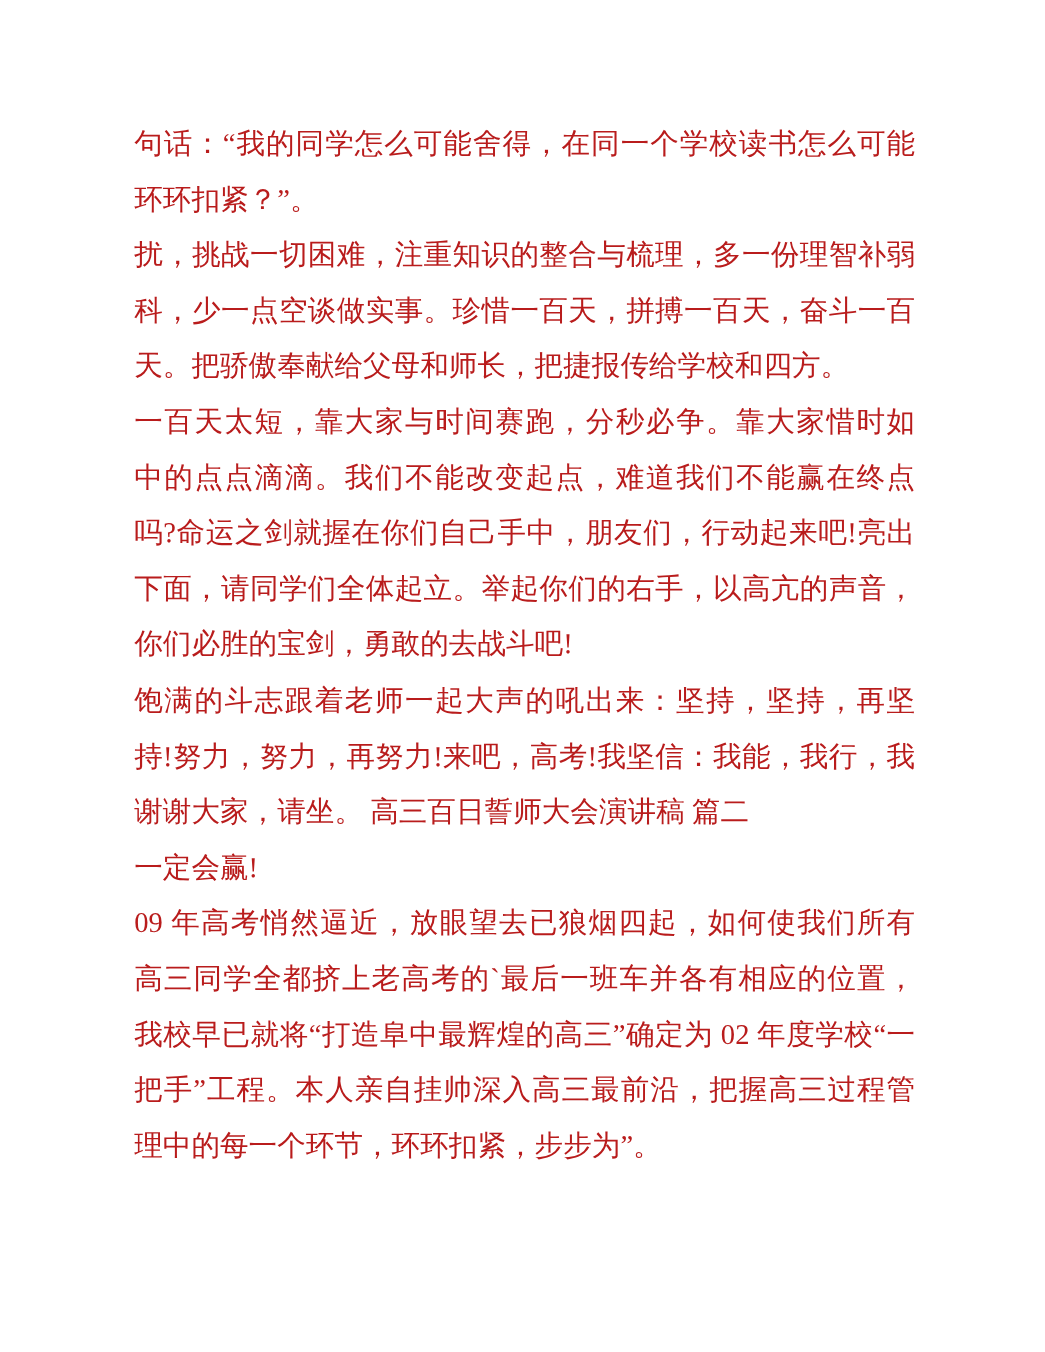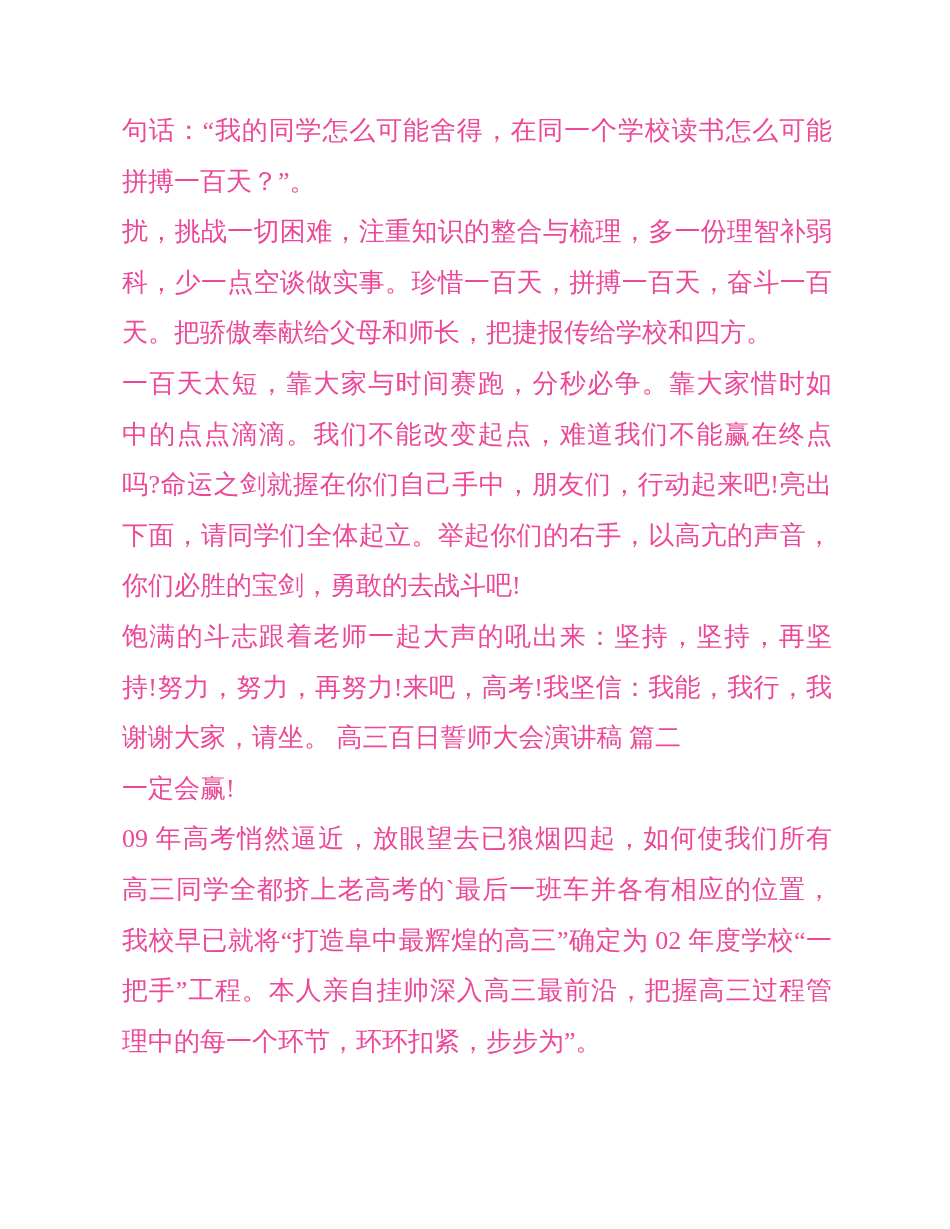--- a/index.html
+++ b/index.html
@@ -17,38 +17,38 @@
   .text-block {
     position: absolute;
     left: 122px;
     top: 106px;
     width: 710px;
   }
   .line {
     font-family: "Liberation Serif", "DejaVu Serif", serif;
     font-size: 26px;
     line-height: 50.6px;
-    color: #ec4899;
+    color: #b91c1c;
     text-align: justify;
     text-align-last: justify;
     word-break: keep-all;
     overflow-wrap: normal;
     white-space: pre-wrap;
   }
   .line.para-end {
     text-align-last: left;
   }
 </style>
 </head>
 <body>
 
 <div class="page">
   <div class="text-block">
       <div class="line">句话：“我的同学怎么可能舍得，在同一个学校读书怎么可能</div>
-      <div class="line para-end">拼搏一百天？”。</div>
+      <div class="line para-end">环环扣紧？”。</div>
       <div class="line">扰，挑战一切困难，注重知识的整合与梳理，多一份理智补弱</div>
       <div class="line">科，少一点空谈做实事。珍惜一百天，拼搏一百天，奋斗一百</div>
       <div class="line para-end">天。把骄傲奉献给父母和师长，把捷报传给学校和四方。</div>
       <div class="line">一百天太短，靠大家与时间赛跑，分秒必争。靠大家惜时如</div>
       <div class="line">中的点点滴滴。我们不能改变起点，难道我们不能赢在终点</div>
       <div class="line">吗?命运之剑就握在你们自己手中，朋友们，行动起来吧!亮出</div>
       <div class="line">下面，请同学们全体起立。举起你们的右手，以高亢的声音，</div>
       <div class="line para-end">你们必胜的宝剑，勇敢的去战斗吧!</div>
       <div class="line">饱满的斗志跟着老师一起大声的吼出来：坚持，坚持，再坚</div>
       <div class="line">持!努力，努力，再努力!来吧，高考!我坚信：我能，我行，我</div>

